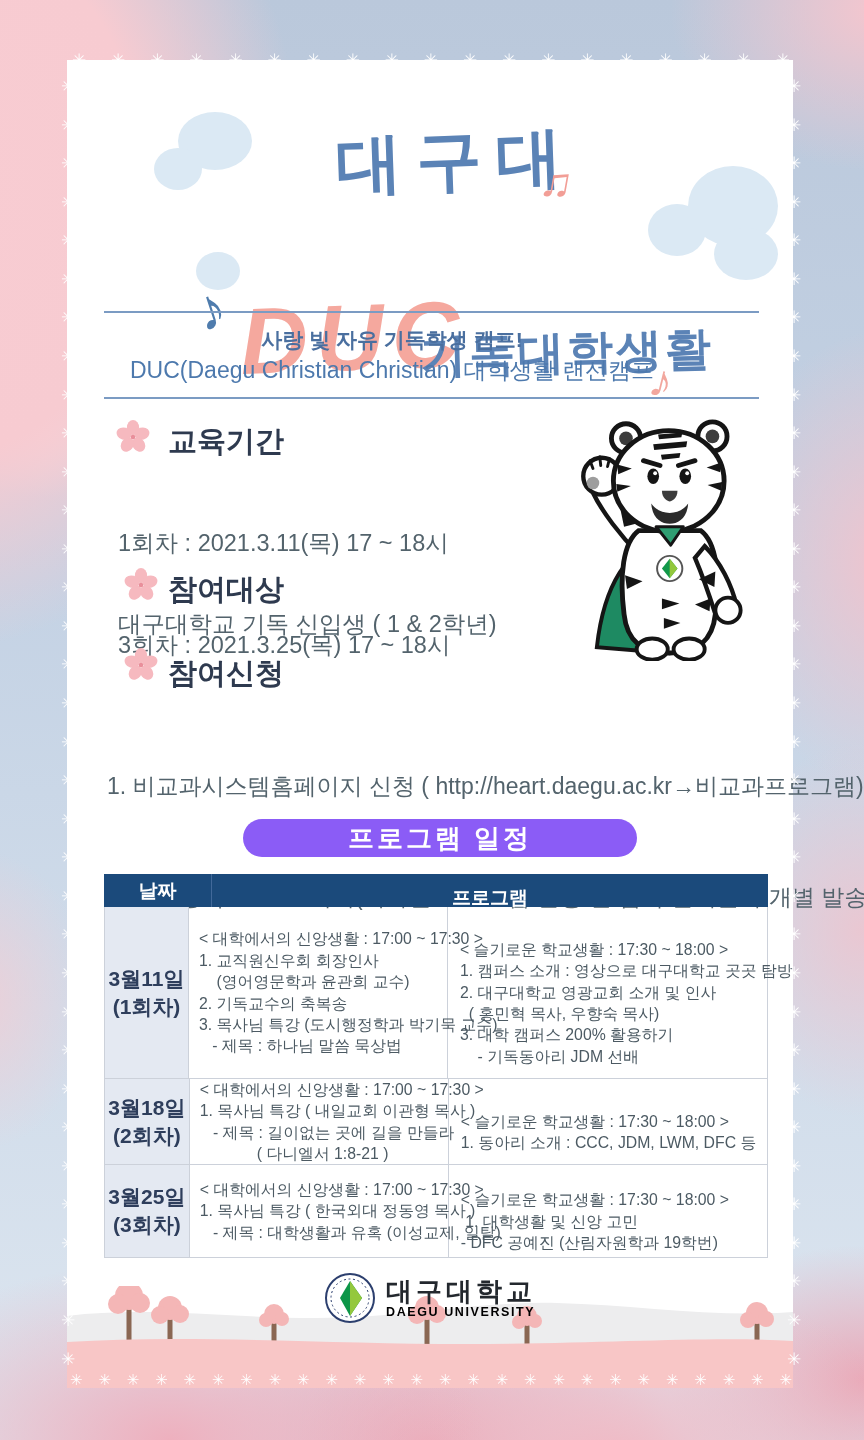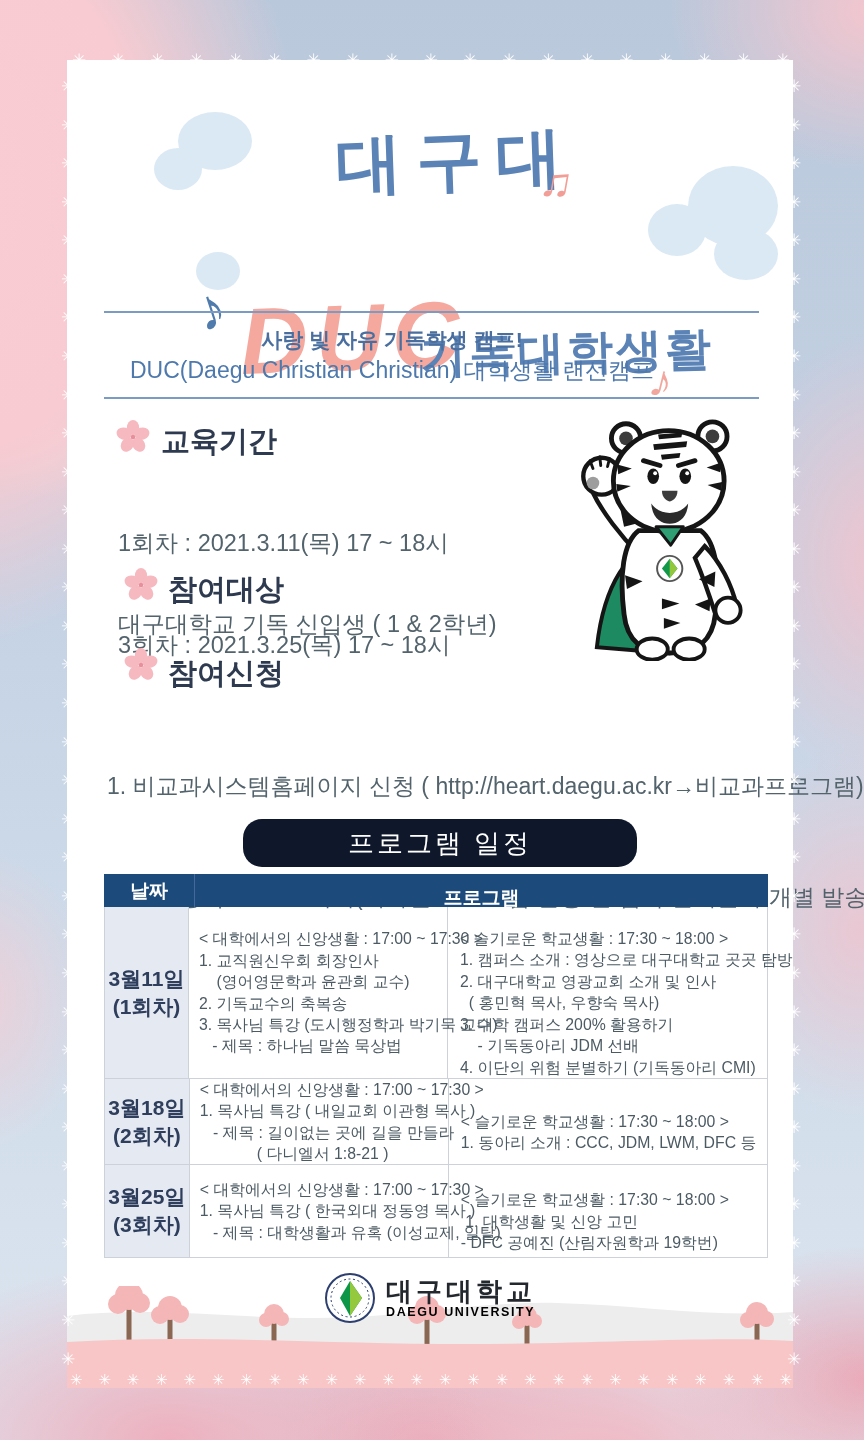--- a/index.html
+++ b/index.html
@@ -58,28 +58,28 @@
   
   .blossom { position:absolute; width:34px; height:34px; }
   .sec-title { position:absolute; font-size:29px; font-weight:600; color:#2e3a4f; }
   .sec-body { position:absolute; font-size:23.5px; color:#53636c; line-height:34px; white-space:pre; }
   .sec3-body { line-height:37px; font-size:23px; }
 
   
   .mascot { position:absolute; left:524px; top:408px; }
 
   
-  .pill { position:absolute; left:243px; top:819px; width:394px; height:48px; border-radius:19px;
-          background:#0f172a; display:flex; align-items:center; justify-content:center;
-          color:#ffffff; font-size:26px; font-weight:400; letter-spacing:3px; }
+  .pill { position:absolute; left:243px; top:819px; width:394px; height:38px; border-radius:19px;
+          background:#8b5cf6; display:flex; align-items:center; justify-content:center;
+          color:#ffffff; font-size:26px; font-weight:700; letter-spacing:3px; }
 
   
   .table { position:absolute; left:104px; top:874px; width:664px; font-size:15.8px; color:#4c5a63; }
   .thead { display:flex; height:33px; background:#1b4a7b; color:#ffffff; font-size:19px; font-weight:600; }
-  .th-date { width:91px; display:flex; align-items:center; justify-content:center; border-right:1px solid #42699a; }
+  .th-date { width:108px; display:flex; align-items:center; justify-content:center; border-right:1px solid #42699a; }
   .th-prog { flex:1; display:flex; align-items:center; justify-content:center;margin-top:15px; }
   .trow { display:flex; border-bottom:1px solid #ccd1da; }
   .trow:first-of-type { border-top:none; }
   .tbody { border-left:1px solid #ccd1da; border-right:1px solid #ccd1da; }
   .td-date { width:85px; background:#e4e9f2; display:flex; flex-direction:column; align-items:center;
              justify-content:center; font-size:21px; font-weight:700; color:#2e3e5c; line-height:28px;
              border-right:1px solid #ccd1da; }
   .td-cell { display:flex; flex-direction:column; justify-content:center; white-space:pre; line-height:21.4px; }
   .td-left  { width:259px; padding-left:10px; border-right:1px solid #ccd1da; }
   .td-right { width:319px; padding-left:12px;margin-top:21px; }
@@ -245,21 +245,21 @@
   <svg class="blossom" style="left:116px;top:420px" viewBox="0 0 36 36">
     <g fill="#f6b9bf">
       <ellipse cx="18" cy="8" rx="6.5" ry="8"></ellipse>
       <ellipse cx="27.5" cy="14.5" rx="6.5" ry="8" transform="rotate(72 27.5 14.5)"></ellipse>
       <ellipse cx="24" cy="26" rx="6.5" ry="8" transform="rotate(144 24 26)"></ellipse>
       <ellipse cx="12" cy="26" rx="6.5" ry="8" transform="rotate(216 12 26)"></ellipse>
       <ellipse cx="8.5" cy="14.5" rx="6.5" ry="8" transform="rotate(288 8.5 14.5)"></ellipse>
     </g>
     <circle cx="18" cy="18" r="2.5" fill="#e98f9b"></circle>
   </svg>
-  <div class="sec-title" style="left:161px;top:422px">교육기간</div>
+  <div class="sec-title" style="left:168px;top:422px">교육기간</div>
   <div class="sec-body" style="left:118px;top:458px">
     <div>1회차 : 2021.3.11(목) 17 ~ 18시</div>
     <div>3회차 : 2021.3.25(목) 17 ~ 18시</div>
   </div>
 
   <svg class="blossom" style="left:124px;top:568px" viewBox="0 0 36 36">
     <g fill="#f6b9bf">
       <ellipse cx="18" cy="8" rx="6.5" ry="8"></ellipse>
       <ellipse cx="27.5" cy="14.5" rx="6.5" ry="8" transform="rotate(72 27.5 14.5)"></ellipse>
       <ellipse cx="24" cy="26" rx="6.5" ry="8" transform="rotate(144 24 26)"></ellipse>
@@ -355,21 +355,20 @@
           <div>3. 목사님 특강 (도시행정학과 박기묵 교수)</div>
           <div>   - 제목 : 하나님 말씀 묵상법</div>
         </div>
         <div class="td-cell td-right">
           <div>&lt; 슬기로운 학교생활 : 17:30 ~ 18:00 &gt;</div>
           <div>1. 캠퍼스 소개 : 영상으로 대구대학교 곳곳 탐방</div>
           <div>2. 대구대학교 영광교회 소개 및 인사</div>
           <div>  ( 홍민혁 목사, 우향숙 목사)</div>
           <div>3. 대학 캠퍼스 200% 활용하기</div>
           <div>    - 기독동아리 JDM 선배</div>
-          <div>4. 이단의 위험 분별하기 (기독동아리 CMI)</div>
         </div>
       </div>
 
       <div class="trow r2">
         <div class="td-date">
           <div>3월18일</div>
           <div>(2회차)</div>
         </div>
         <div class="td-cell td-left">
           <div>&lt; 대학에서의 신앙생활 : 17:00 ~ 17:30 &gt;</div>

